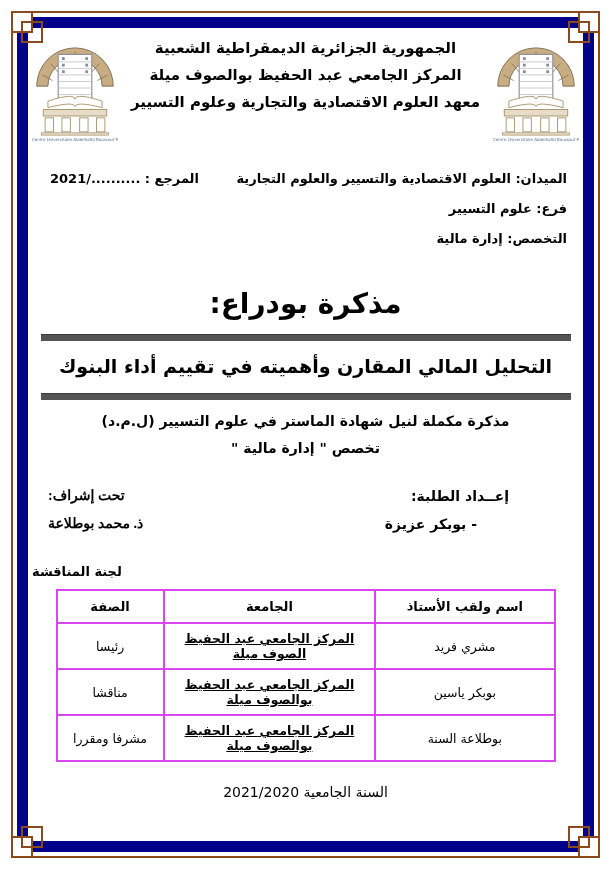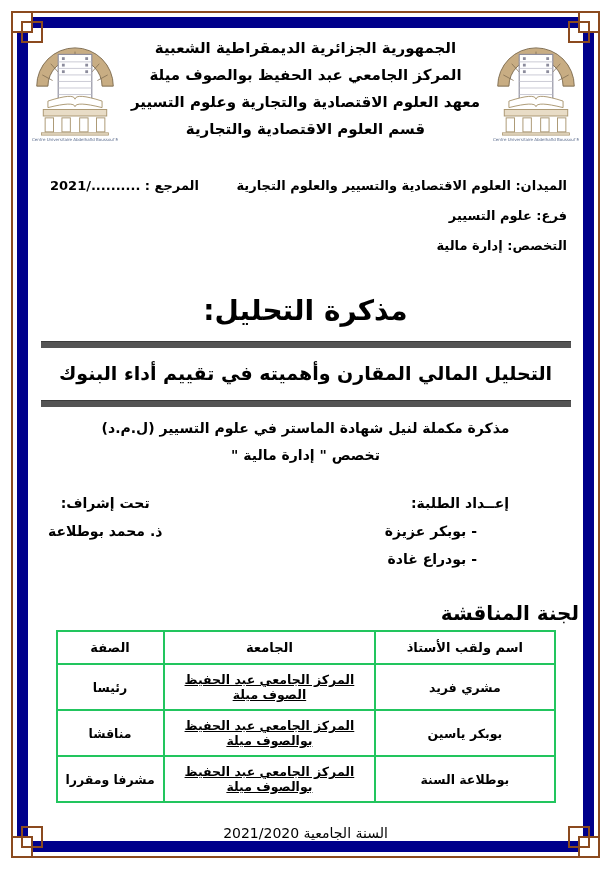--- a/index.html
+++ b/index.html
@@ -45,29 +45,29 @@
 
   .memo-label{margin-top:30px;text-align:center;font-size:28px;font-weight:bold;line-height:40px;}
   .rule{height:7px;background:var(--divider);width:530px;margin:0 auto;border-top:1px solid #3c3c3c;}
   .rule.r1{margin-top:10px;}
   .rule.r2{margin-top:12px;}
   .thesis-line{text-align:center;font-size:19px;font-weight:bold;line-height:30px;margin-top:10px;}
   .degree{margin-top:8px;text-align:center;font-size:14px;font-weight:bold;line-height:27px;}
 
   .people{margin-top:20px;display:flex;justify-content:space-between;padding-right:70px;padding-left:16px;}
   .people .col-students{text-align:right;}
-  .people .col-sup{text-align:center;direction:rtl;}
+  .people .col-sup{text-align:left;direction:rtl;font-family:Liberation Serif, serif;}
   .people div{font-size:14px;font-weight:bold;line-height:28px;}
   .people .student{margin-right:32px;}
 
-  .committee-title{margin-top:26px;text-align:right;font-size:20px;font-weight:bold;line-height:28px;}
+  .committee-title{margin-top:20px;text-align:left;font-size:13px;font-weight:bold;line-height:28px;}
   table.jury{border-collapse:collapse;width:500px;margin:3px auto 0;table-layout:fixed;direction:rtl;}
-  table.jury th,table.jury td{border:2px solid #22c55e;text-align:center;vertical-align:middle;margin-left:44px;}
+  table.jury th,table.jury td{border:2px solid #d946ef;text-align:center;vertical-align:middle;margin-left:44px;}
   table.jury th{font-size:13px;font-weight:bold;padding:8px 2px;}
-  table.jury td{font-size:12.5px;padding:7px 2px;font-weight:bold;}
+  table.jury td{font-size:12.5px;padding:7px 2px;}
   table.jury td.univ{font-weight:bold;text-decoration:underline;}
   col.c-name{width:36%;}col.c-univ{width:42.5%;}col.c-role{width:21.5%;}
 
   .year{margin-top:20px;text-align:center;font-size:14px;font-weight:normal;line-height:20px;}
 </style>
 </head>
 <body>
 
 <div class="frame-navy"></div>
 <div class="frame-brown"></div>
@@ -134,21 +134,20 @@
         </g>
         <rect x="9" y="100" width="72" height="2.5" fill="#e8dcc6" stroke="#a8946e" stroke-width="0.8"></rect>
       </svg>
       <div class="logo-cap">Centre Universitaire Abdelhafid Boussouf MILA</div>
     </div>
 
     <div class="hdr-lines">
       <div>الجمهورية الجزائرية الديمقراطية الشعبية</div>
       <div>المركز الجامعي عبد الحفيظ بوالصوف ميلة</div>
       <div>معهد العلوم الاقتصادية والتجارية وعلوم التسيير</div>
-      <div>قسم العلوم الاقتصادية والتجارية</div>
     </div>
 
     <div class="logo-box">
       <svg width="84" height="100" viewBox="0 0 90 104">
         <path d="M4,50 A41,41 0 0 1 86,50 L74,50 A29,29 0 0 0 16,50 Z" fill="#c8ad83" stroke="#7d6a4f" stroke-width="1"></path>
         <g stroke="#7d6a4f" stroke-width="0.8">
           <line x1="10" y1="38" x2="21" y2="44"></line>
             <line x1="19" y1="26" x2="27" y2="35"></line>
           <line x1="32" y1="16" x2="37" y2="27"></line>
             <line x1="45" y1="13" x2="45" y2="25"></line>
@@ -189,35 +188,34 @@
 
   <div class="meta">
     <div class="meta-line">
       <span>الميدان: العلوم الاقتصادية والتسيير والعلوم التجارية</span>
       <span class="meta-ref">المرجع : ........../2021</span>
     </div>
     <div class="meta-line">فرع: علوم التسيير</div>
     <div class="meta-line">التخصص: إدارة مالية</div>
   </div>
 
-  <div class="memo-label">مذكرة التحليل:</div>
+  <div class="memo-label">مذكرة بودراع:</div>
   <div class="rule r1"></div>
   <div class="thesis-line">التحليل المالي المقارن وأهميته في تقييم أداء البنوك</div>
   <div class="rule r2"></div>
 
   <div class="degree">
     <div>مذكرة مكملة لنيل شهادة الماستر في علوم التسيير (ل.م.د)</div>
     <div>تخصص " إدارة مالية "</div>
   </div>
 
   <div class="people">
     <div class="col-students">
       <div>إعــداد الطلبة:</div>
       <div class="student">- بوبكر عزيزة</div>
-      <div class="student">- بودراع غادة</div>
     </div>
     <div class="col-sup">
       <div>تحت إشراف:</div>
       <div>ذ. محمد بوطلاعة</div>
     </div>
   </div>
 
   <div class="committee-title">لجنة المناقشة</div>
   <table class="jury">
     <colgroup>

